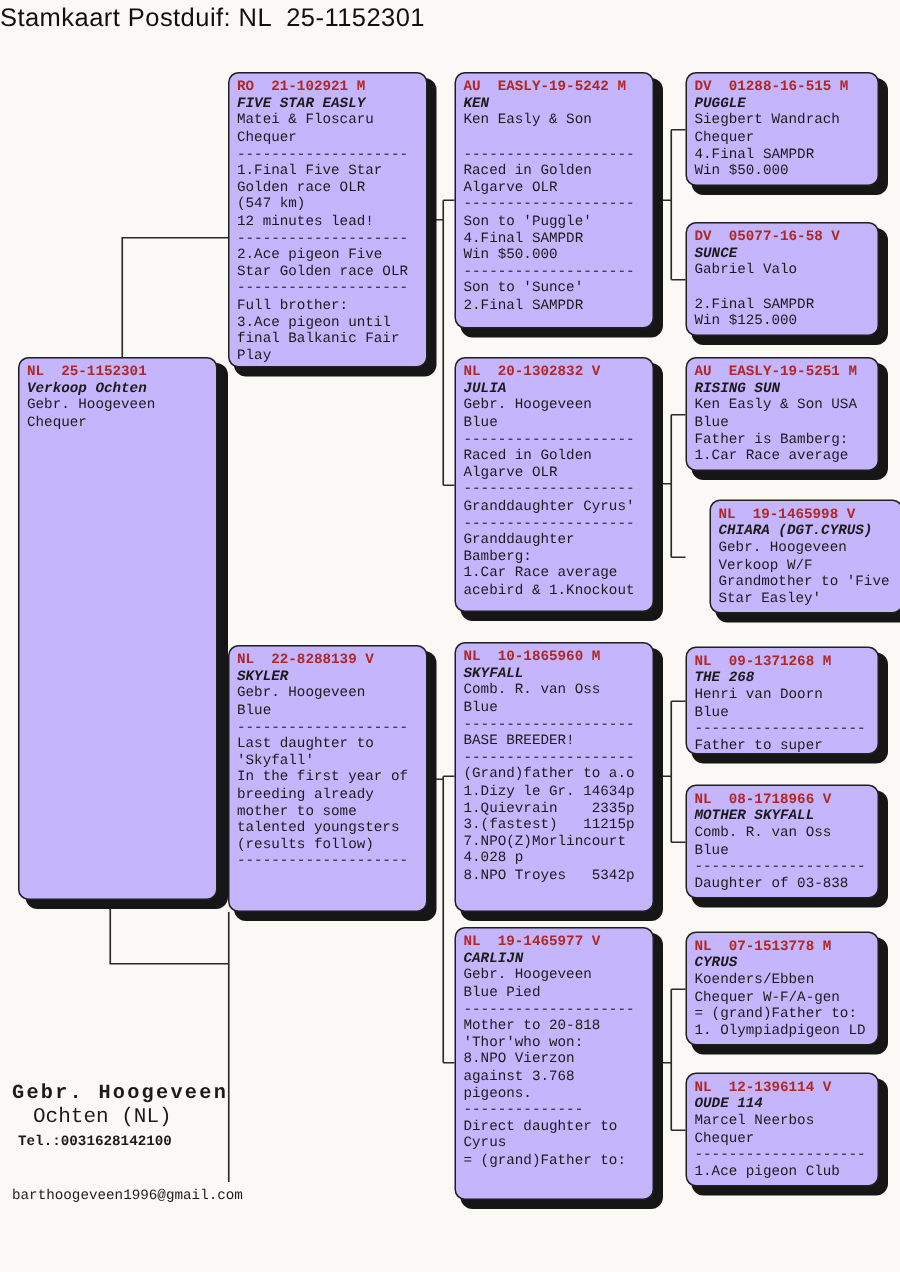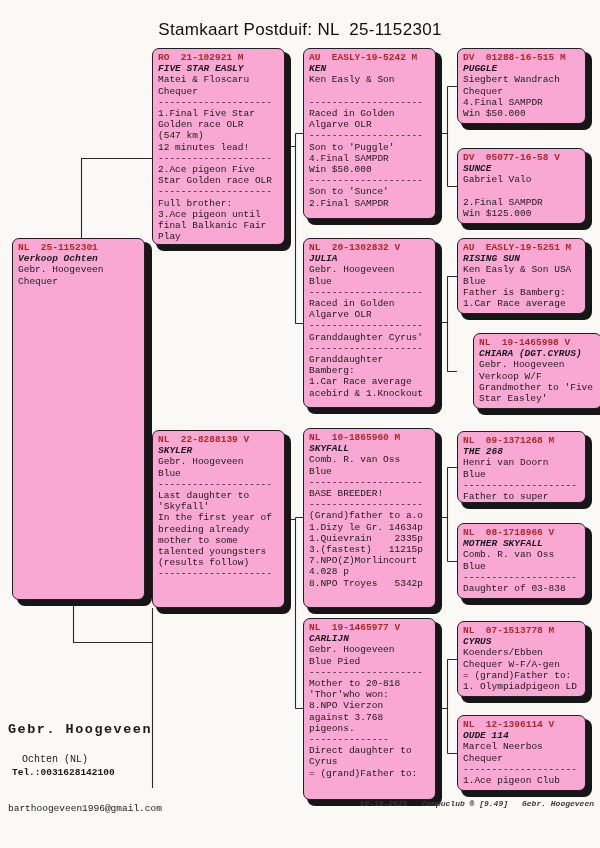--- a/index.html
+++ b/index.html
@@ -4,26 +4,26 @@
 <style>
   html,body{margin:0;padding:0;}
   body{background:#e8e8e8;}
   #page{
     position:relative;width:600px;height:848px;margin:0 auto;
     background:#faf9f6;overflow:hidden;
     font-family:"Liberation Mono","DejaVu Sans Mono",monospace;
     color:#1b1b1b;
   }
   #title{
-    position:absolute;top:20px;left:0;width:600px;text-align:center;
+    position:absolute;top:2px;left:0;width:600px;text-align:left;
     font-family:"Liberation Sans","DejaVu Sans",sans-serif;
     font-size:17px;color:#101010;letter-spacing:.3px;white-space:pre;
   }
   .pbox{
-    position:absolute;background:#f9a8d4;
+    position:absolute;background:#c4b5fd;
     border:1.4px solid #1f1f1f;border-radius:7px;
     box-shadow:5px 5px 0 1px #161616;
     padding:3px 4px 2px 5px;box-sizing:border-box;overflow:hidden;
   }
   .ring{font-weight:bold;color:#b02823;font-size:9.5px;line-height:11.2px;white-space:pre;}
   .pname{font-weight:bold;font-style:italic;font-size:9.5px;line-height:11.2px;white-space:pre;}
   .lines .line{font-size:9.5px;line-height:11.2px;white-space:pre;}
   
   #b0{left:12px;top:238px;width:133px;height:362px;box-shadow:6px 5px 0 1px #161616;}
   #b1{left:152px;top:48px;width:133px;height:197px;}
@@ -37,21 +37,21 @@
   #b9{left:457px;top:238px;width:129px;height:76px;}
   #b10{left:473px;top:333px;width:129px;height:76px;}
   #b11{left:457px;top:431px;width:129px;height:72px;}
   #b12{left:457px;top:523px;width:129px;height:76px;}
   #b13{left:457px;top:621px;width:129px;height:76px;}
   #b14{left:457px;top:715px;width:129px;height:76px;}
   #connectors{position:absolute;left:0;top:0;width:600px;height:848px;pointer-events:none;}
   #connectors path{stroke:#2a2a2a;stroke-width:1.1;fill:none;}
   #contact{position:absolute;left:8px;top:722px;}
   #contact .cname{font-weight:bold;font-size:13.5px;letter-spacing:1.5px;white-space:pre;}
-  #contact .ccity{margin-top:17px;margin-left:14px;font-size:10px;white-space:pre;}
+  #contact .ccity{margin-left:14px;font-size:14px;white-space:pre;}
   #contact .cphone{margin-top:2px;margin-left:4px;font-size:9.5px;white-space:pre;font-weight:bold;}
   #contact .cemail{margin-top:25px;font-size:9.5px;white-space:pre;}
   #footer{
     position:absolute;right:6px;top:799px;font-size:8px;font-style:italic;
     font-weight:bold;color:#3a3a3a;white-space:pre;
   }
   #footer span{margin-left:14px;}
 </style>
 </head>
 <body>
@@ -284,15 +284,14 @@
       </div>
   </div>
 
   <div id="contact">
     <div class="cname">Gebr. Hoogeveen</div>
     <div class="ccity">Ochten (NL)</div>
     <div class="cphone">Tel.:0031628142100</div>
     <div class="cemail">barthoogeveen1996@gmail.com</div>
   </div>
 
-  <div id="footer"><span>10-10-2025</span><span>Compuclub ® [9.49]</span><span>Gebr. Hoogeveen</span></div>
 
 </div>
 
 </body></html>

